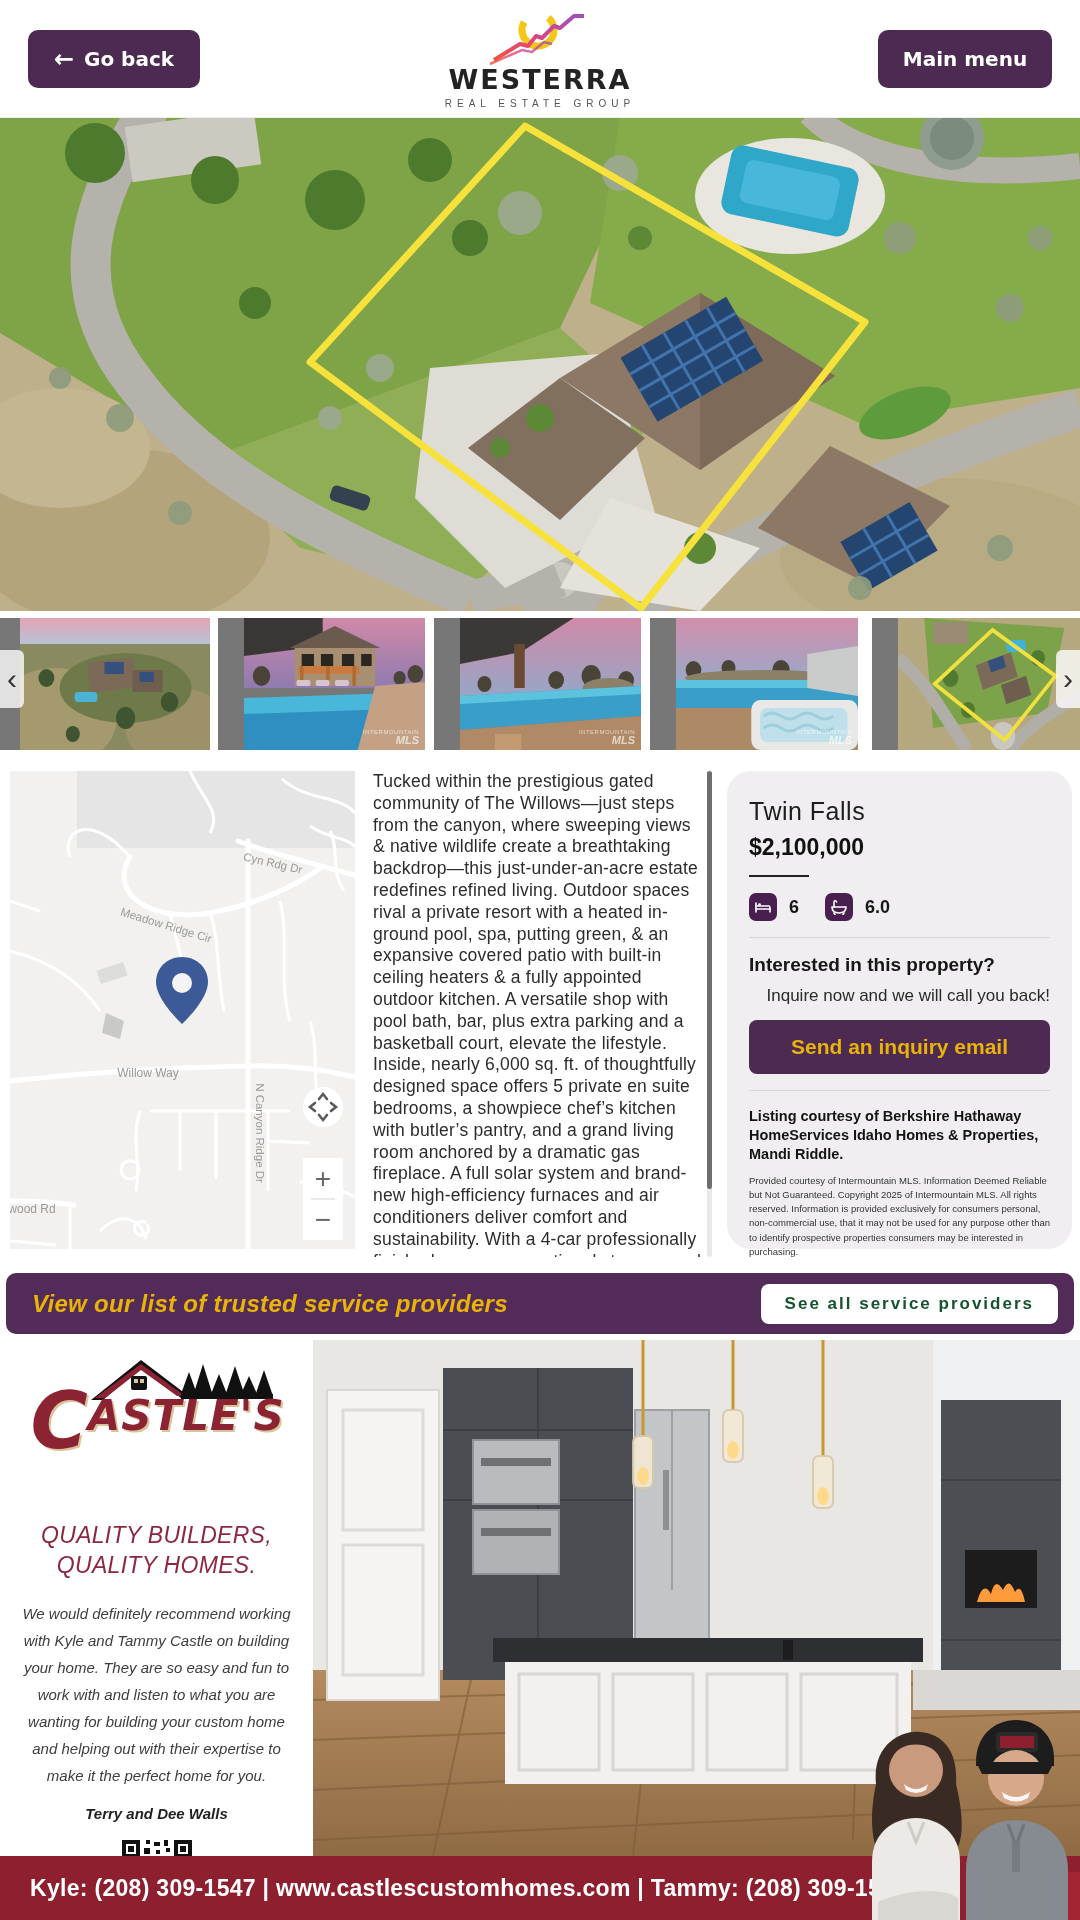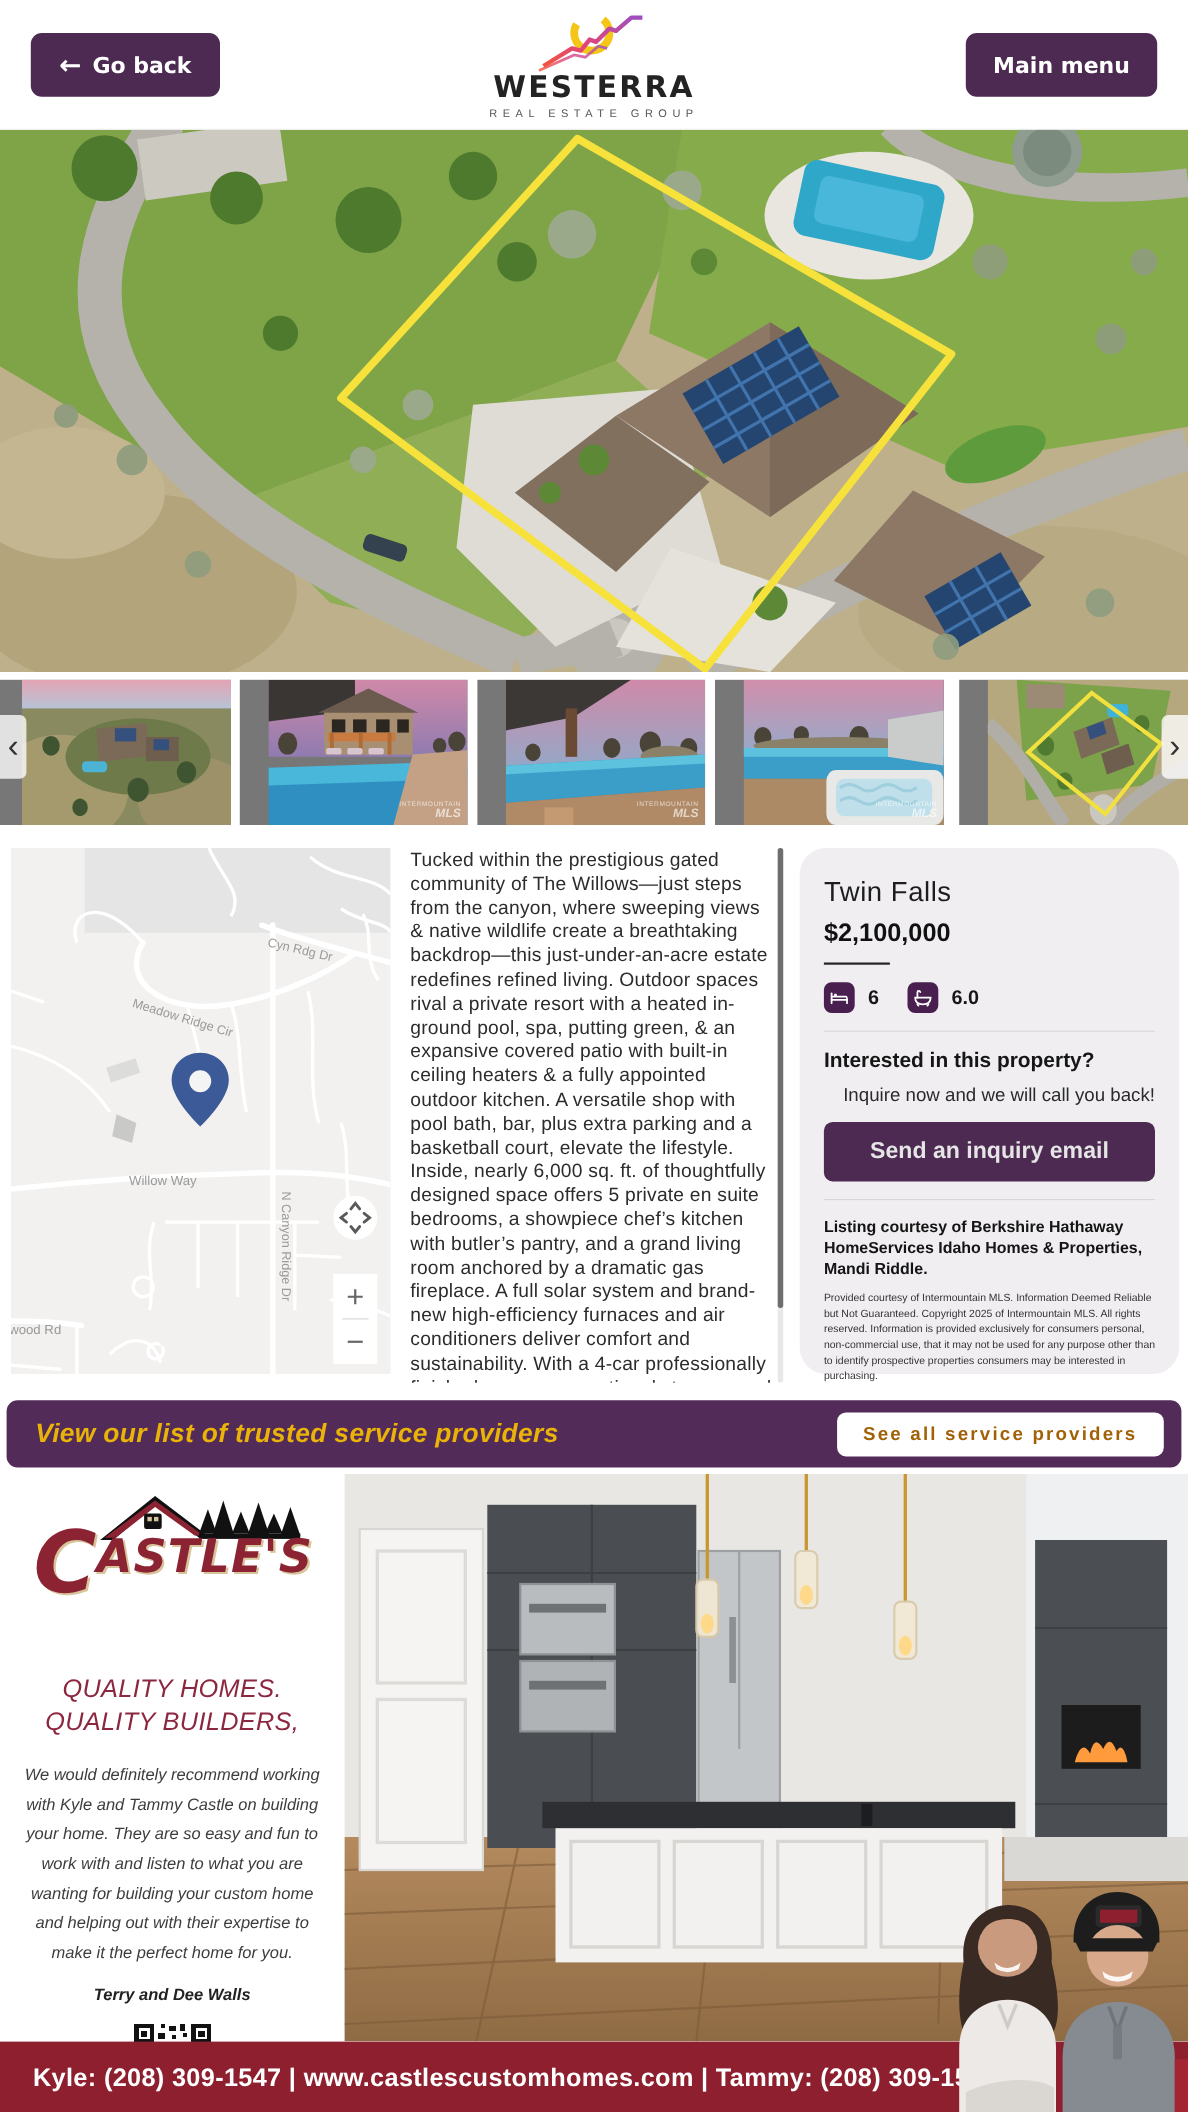--- a/index.html
+++ b/index.html
@@ -46,31 +46,31 @@
   .info-card { position:absolute; left:727px; top:771px; width:345px; height:478px; background:#f0eef1; border-radius:24px; padding:26px 22px; }
   .city { font-size:25px; color:#1d1d1d; letter-spacing:.5px; }
   .price { font-size:23px; font-weight:800; color:#111; margin-top:8px; }
   .price-rule { width:60px; height:2px; background:#222; margin-top:14px; }
   .bb-row { display:flex; align-items:center; gap:12px; margin-top:16px; }
   .bb-icon { width:28px; height:28px; background:#491f50; border-radius:7px; display:flex; align-items:center; justify-content:center; }
   .bb-num { font-size:18px; font-weight:bold; color:#171717; margin-right:14px; }
   .card-div { height:1px; background:#d9d6db; margin:16px 0; }
   .interest-h { font-size:19px; font-weight:bold; color:#161616; }
   .interest-s { font-size:17px; color:#2a2a2a; margin-top:10px;text-align:right; }
-  .inquiry-btn { margin-top:14px; width:100%; height:54px; background:#4c2a52; color:#e5e5e5; border:none; border-radius:8px;
+  .inquiry-btn { margin-top:14px; width:100%; height:54px; background:#4c2a52; color:#eab308; border:none; border-radius:8px;
                  font-family:"Liberation Sans", sans-serif; font-size:21px; font-weight:bold; cursor:pointer; }
   .courtesy { font-size:14.5px; font-weight:bold; color:#141414; line-height:1.3; }
   .fineprint { font-size:9.5px; color:#333; line-height:1.5; margin-top:10px; }
   .updated { font-size:15px; font-weight:bold; color:#111; margin-top:14px; }
 
   
   .providers { position:absolute; left:6px; top:1273px; width:1068px; height:61px; background:#522b58; border-radius:10px; }
   .providers-text { position:absolute; left:26px; top:50%; transform:translateY(-50%); color:#eab308; font-weight:bold; font-size:24px; letter-spacing:.3px;font-style:italic; }
   .providers-btn { position:absolute; right:16px; top:50%; transform:translateY(-50%); height:40px; padding:0 24px;
-                   background:#fff; color:#a16207; border:none; border-radius:8px; font-family:"Liberation Sans", sans-serif;
+                   background:#fff; color:#14532d; border:none; border-radius:8px; font-family:"Liberation Sans", sans-serif;
                    font-size:17px; font-weight:bold; letter-spacing:2px; cursor:pointer; }
 
   
   .ad { position:absolute; left:0; top:1340px; width:1080px; height:516px; background:#fff;font-style:italic; }
   .ad-left { position:absolute; left:0; top:0; width:313px; height:516px; background:#fff; text-align:center; }
   .castle-logo { position:relative; width:252px; margin:22px auto 0; height:140px; }
   .castle-word { position:absolute; left:0; top:28px; width:100%; text-align:center;
                  font-family:"DejaVu Sans", sans-serif; font-weight:bold; color:#8c2332; }
   .castle-word .c-big { font-size:78px; line-height:.8; vertical-align:-18px; text-shadow:2px 2px 0 #d8c49a; }
   .castle-word .c-rest { font-size:42px; letter-spacing:1px; text-shadow:2px 2px 0 #d8c49a; }
@@ -519,22 +519,22 @@
             <polygon points="210,40 218,22 226,40"></polygon>
               <polygon points="224,42 233,16 242,42"></polygon>
           </g>
           <rect x="150" y="40" width="92" height="5" fill="#111"></rect>
         </svg>
         <div class="castle-word">
           <span class="c-big">C</span><span class="c-rest">ASTLE'S</span>
         </div>
       </div>
       <div class="tagline">
+        <div>QUALITY BUILDERS,</div>
         <div>QUALITY HOMES.</div>
-        <div>QUALITY BUILDERS,</div>
       </div>
       <div class="testimonial">We would definitely recommend working with Kyle and Tammy Castle on building your home. They are so easy and fun to work with and listen to what you are wanting for building your custom home and helping out with their expertise to make it the perfect home for you.</div>
       <div class="testi-author">Terry and Dee Walls</div>
       <svg class="qr" width="78" height="74" viewBox="0 0 39 37" shape-rendering="crispEdges">
         <rect width="39" height="37" fill="#fff"></rect>
         <g fill="#111">
           <rect x="2" y="1" width="9" height="9"></rect>
             <rect x="28" y="1" width="9" height="9"></rect>
             <rect x="2" y="26" width="9" height="9"></rect>
           <rect x="4" y="3" width="5" height="5" fill="#fff"></rect>

